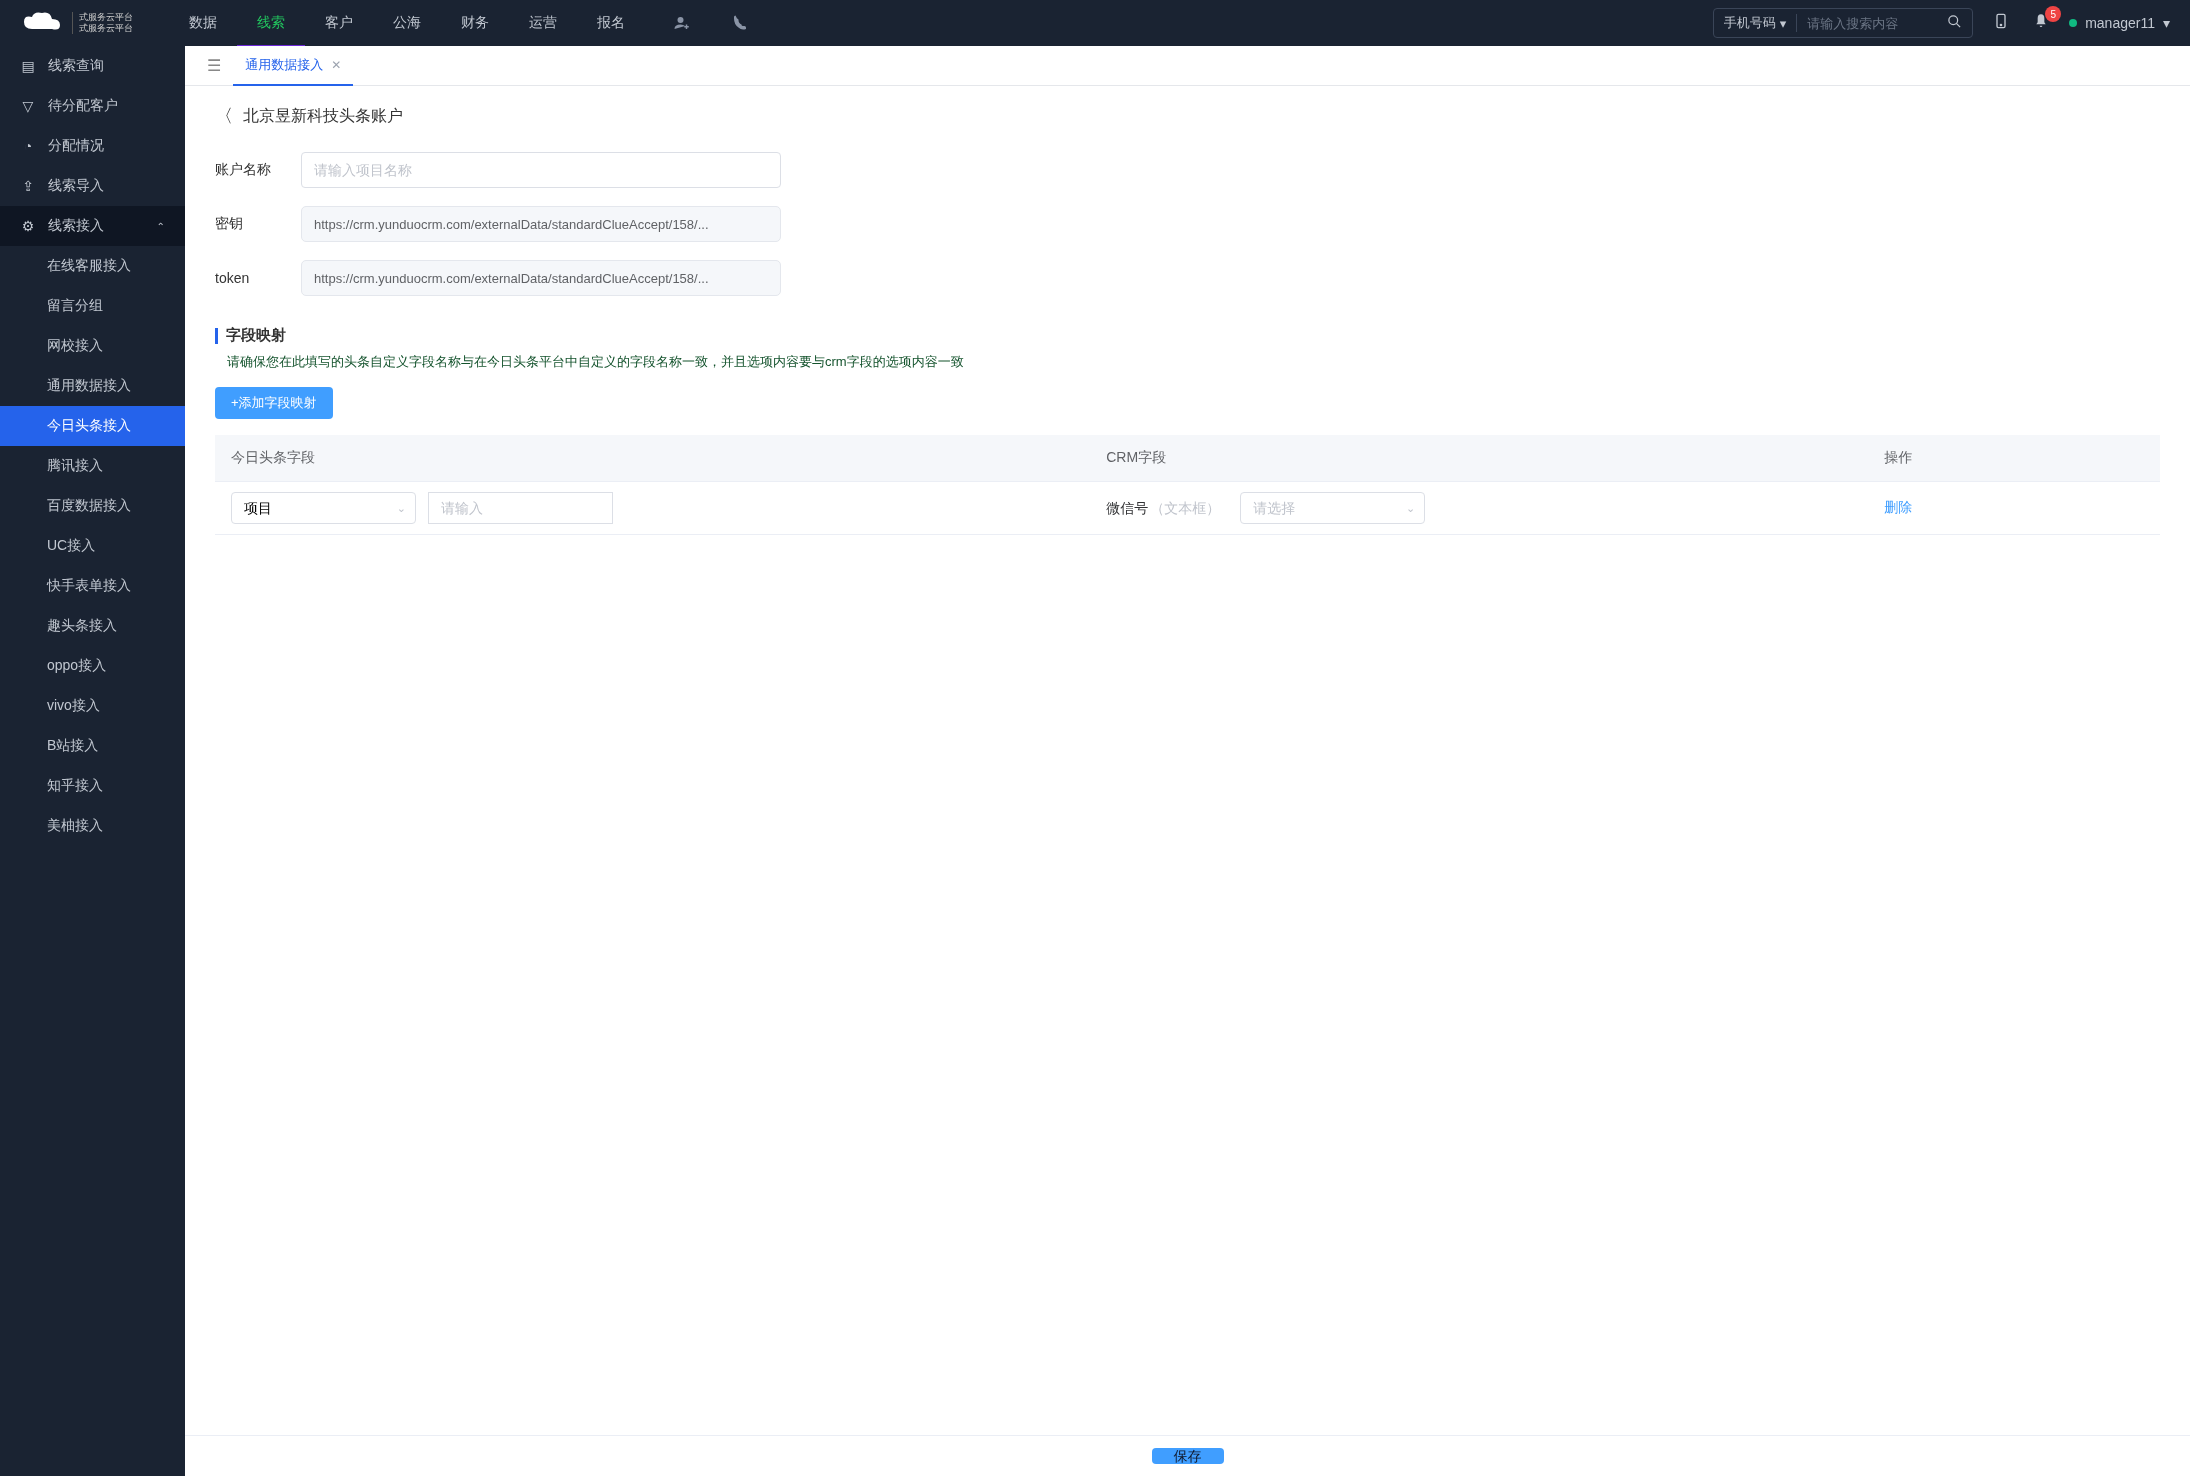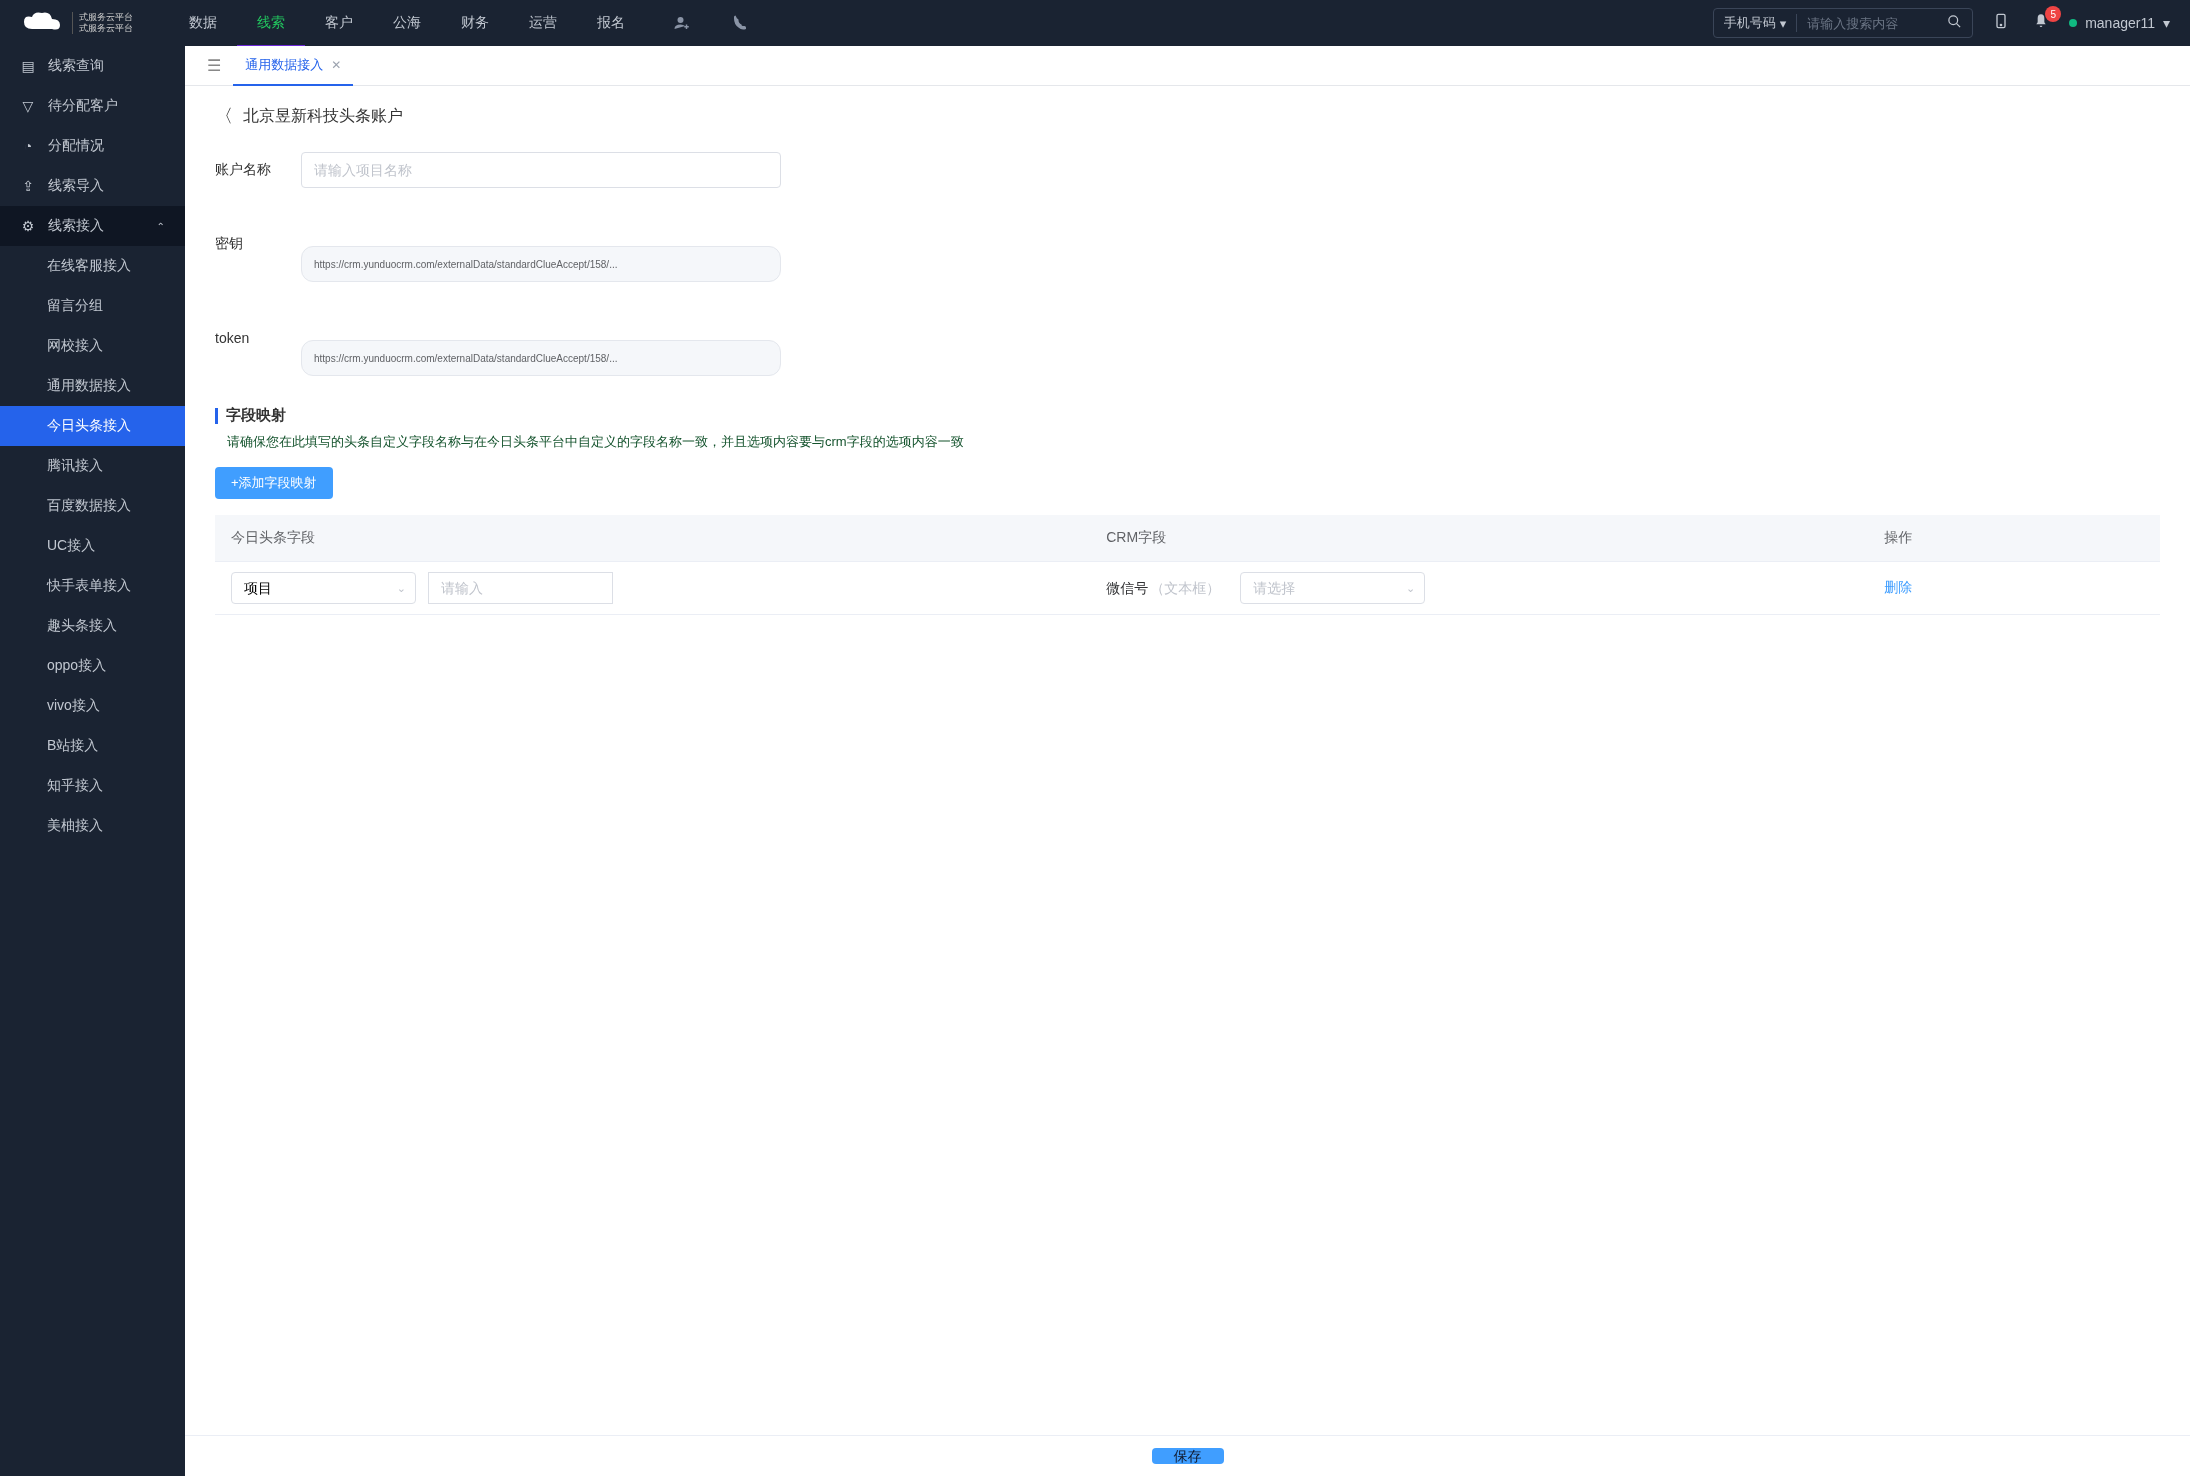--- a/index.html
+++ b/index.html
@@ -46,21 +46,21 @@
 
 .content { background: #fff; margin: 0; flex: 1; padding: 18px 30px 80px; position: relative; }
 .page-header { display: flex; align-items: center; gap: 10px; margin-bottom: 24px; }
 .back-arrow { font-size: 18px; cursor: pointer; }
 .page-title { font-size: 16px; font-weight: 500; }
 
 .form-row { display: flex; align-items: center; gap: 16px; margin-bottom: 18px; }
 .form-label { width: 70px; font-size: 14px; color: #333; }
 .text-input { flex: 0 0 480px; height: 36px; padding: 0 12px; border: 1px solid #dcdfe6; border-radius: 4px; font-size: 14px; outline: none; }
 .text-input::placeholder { color: #c0c4cc; }
-.text-readonly { flex: 0 0 480px; height: 36px; padding: 0 12px; background: #f5f7fa; border: 1px solid #e4e7ed; border-radius: 12px; font-size: 10px; color: #606266; display: flex; align-items: center; overflow: hidden; white-space: nowrap; margin-top: 40px; }
+.text-readonly { flex: 0 0 480px; height: 36px; padding: 0 12px; background: #f5f7fa; border: 1px solid #e4e7ed; border-radius: 5px; font-size: 13px; color: #606266; display: flex; align-items: center; overflow: hidden; white-space: nowrap; }
 
 .section-title-bar { display: flex; align-items: center; gap: 8px; margin-top: 30px; margin-bottom: 8px; }
 .section-marker { width: 3px; height: 16px; background: #2563eb; }
 .section-title { font-size: 15px; font-weight: 600; }
 .section-desc { font-size: 13px; color: #14532d; margin-bottom: 16px; padding-left: 12px; }
 
 .add-btn { background: #409eff; color: #fff; border: none; padding: 0 16px; height: 32px; border-radius: 4px; font-size: 13px; cursor: pointer; margin-bottom: 16px; }
 
 .table { width: 100%; border-collapse: collapse; }
 .table thead th { background: #f5f7fa; padding: 14px 16px; text-align: left; font-size: 14px; font-weight: 500; color: #606266; border-bottom: 1px solid #ebeef5; }

